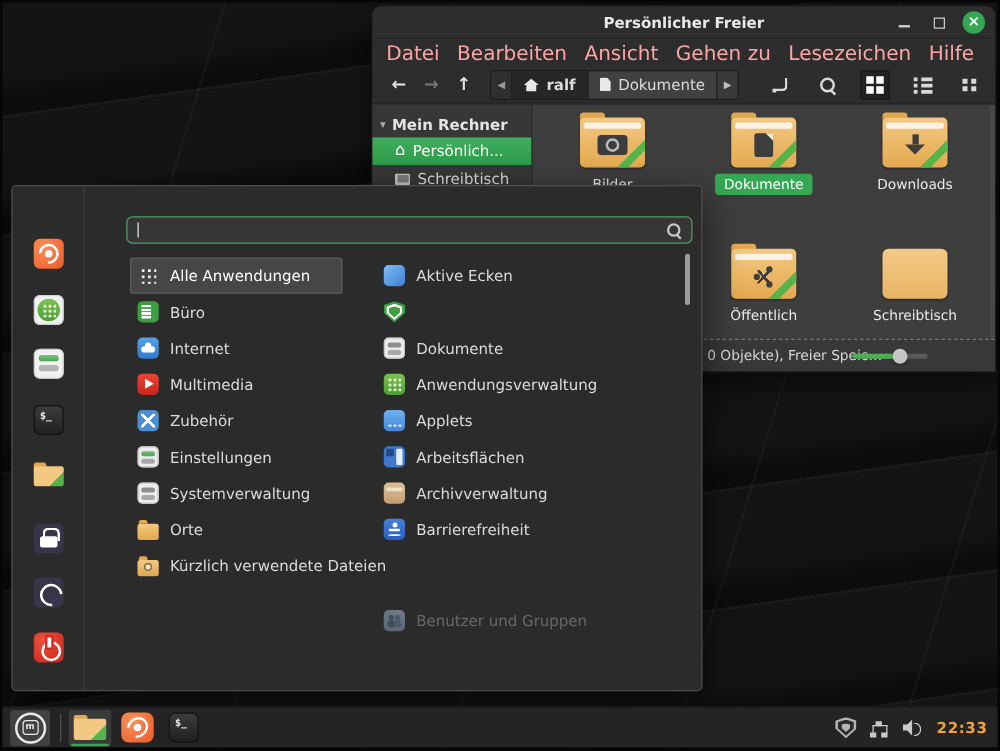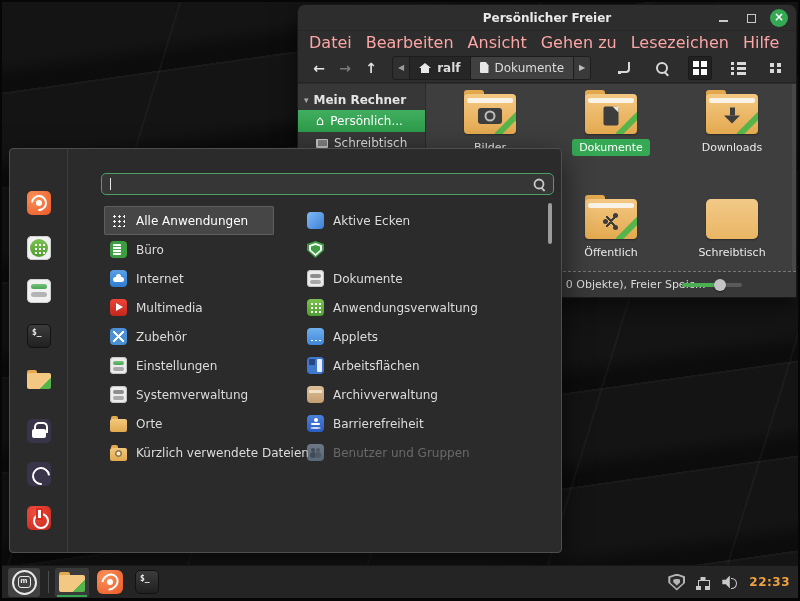--- a/index.html
+++ b/index.html
@@ -165,21 +165,21 @@
   .caret { position:absolute; left:8px; top:4px; width:1px; height:12px; background:#e8e8e8; }
   .menu-search .ico-search { position:absolute; right:7px; top:3px; transform:scale(.9); }
   .menu-search .ico-search::before, .menu-search .ico-search::after { border-color:#c9c9c9; background-color:#c9c9c9; }
   .menu-search .ico-search::before { background:transparent; }
 
   .cats { position:absolute; left:94px; top:57px; width:170px; }
   .apps { position:absolute; left:291px; top:57px; width:250px; }
   .mrow { height:29px; display:flex; align-items:center; gap:9px; padding:0 6px; border-radius:2px;
     font-size:12px; color:#dcdcdc; white-space:nowrap; }
   .mrow.sel { background:#464646; box-shadow:inset 0 0 0 1px #5f5f5f; color:#fff; }
-  .mrow.dim { opacity:.55; color:#9a9a9a; }
+  .mrow.dim { opacity:.55; color:#9a9a9a;margin-top:44px; }
 
   .mi { position:relative; flex:none; width:17px; height:17px; border-radius:4px; }
   .mi--all-apps { border-radius:0; }
   .mi--all-apps::before { content:""; position:absolute; left:2px; top:2px; width:13px; height:13px;
     background-image:radial-gradient(#f2f2f2 1.2px, transparent 1.4px); background-size:5px 5px; background-position:0 0; }
   .mi--office { background:#3d9e41; }
   .mi--office::before { content:""; position:absolute; left:3px; top:3px; width:8px; height:11px; background:#fff; border-radius:1px;
     background-image:repeating-linear-gradient(transparent 0 2px, rgba(61,158,65,.9) 2px 3px); }
   .mi--graphics { background:conic-gradient(#e33, #fc3, #3b3, #3cc, #33d, #c3c, #e33); }
   .mi--internet { background:linear-gradient(#5aa0e8,#2f7bd0); }

